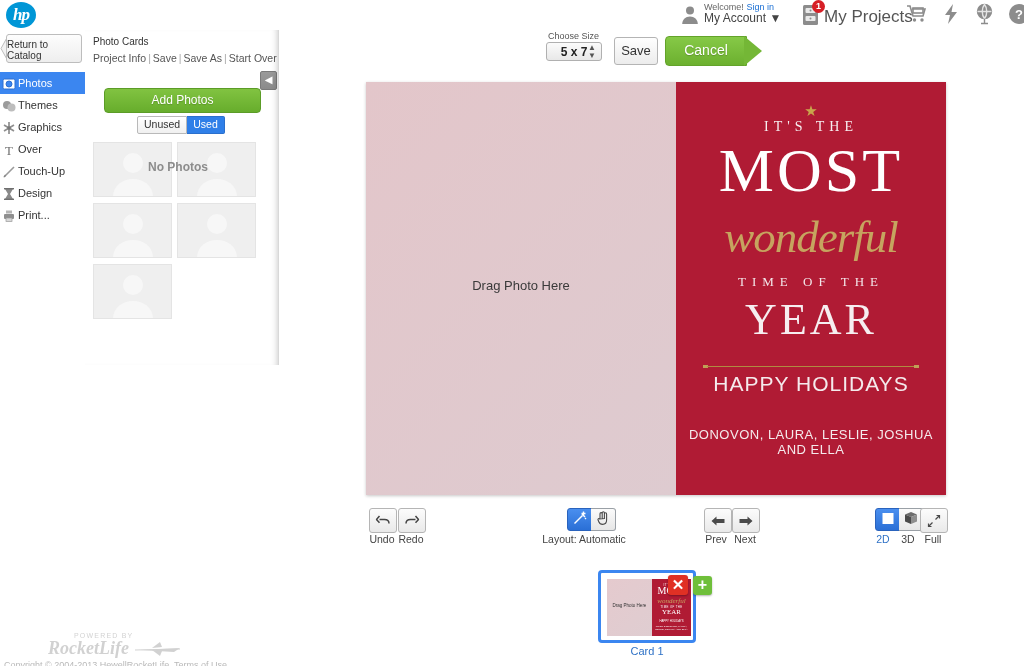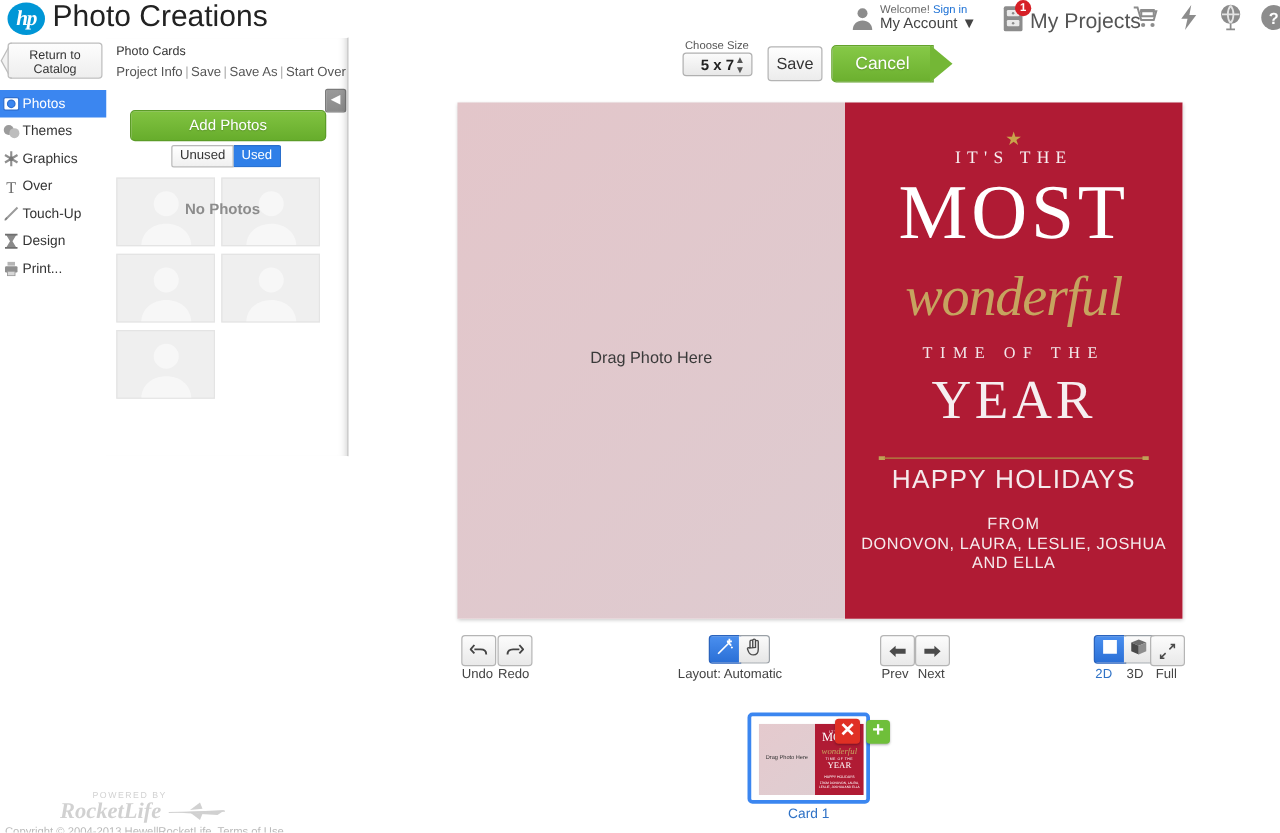--- a/index.html
+++ b/index.html
@@ -40,21 +40,21 @@
   .proj-label { position:absolute; left:24px; top:5px; font-size:17px; color:#555; white-space:nowrap;}
 
   .hicons { position:absolute; left:905px; top:2px; }
   .hicon { position:absolute; top:0; width:24px; height:24px; }
 
   
   .leftcol { position:absolute; left:0; top:30px; width:85px; height:600px; background:#fff; }
   .returnbtn {
     position:absolute; left:6px; top:4px; width:76px; height:29px;
     background:linear-gradient(#fdfdfd,#eeeeee); border:1px solid #bdbdbd;
-    border-radius:3px; font-size:10px; color:#333; text-align:center;
+    border-radius:3px; font-size:10px; color:#333; text-align:left;
     line-height:11px; padding-top:4px; box-sizing:border-box;
   }
   .returnbtn .l2 { display:block; }
   .ret-arrow {
     position:absolute; left:0px; top:4px; width:10px; height:29px;
   }
   .toolitem {
     position:absolute; left:0; width:108px; height:22px; font-size:11px; color:#333;
     line-height:22px; padding-left:18px; box-sizing:border-box; cursor:pointer;
   }
@@ -241,21 +241,20 @@
   }
   .copy .tou { color:#b9b9b9; }
 </style>
 </head>
 <body>
 
 <div id="app">
 
   <div class="brandbar">
     <div class="hp-logo">hp</div>
-    <div class="brand-title">Photo Creations</div>
 
     <div class="acct">
       <span class="acct-person">
         <svg width="20" height="20" viewBox="0 0 20 20">
             <circle cx="10" cy="5.6" r="4" fill="#8c8c8c"></circle>
             <path d="M2.2 19c0-4.6 3.5-7.6 7.8-7.6S17.8 14.4 17.8 19z" fill="#8c8c8c"></path>
           </svg>
       </span>
       <span class="acct-welcome">
         <span>Welcome!</span>
@@ -462,21 +461,20 @@
       <div class="most">MOST</div>
       <div class="wonderful">wonderful</div>
       <div class="timeofthe">TIME OF THE</div>
       <div class="year">YEAR</div>
       <div class="divider">
         <div class="dot l"></div>
         <div class="line"></div>
         <div class="dot r"></div>
       </div>
       <div class="happy">HAPPY HOLIDAYS</div>
-      <div class="fromlbl">FROM</div>
       <div class="names">DONOVON, LAURA, LESLIE, JOSHUA AND ELLA</div>
     </div>
   </div>
 
   <div class="btnsq" style="left:369px; top:508px;">
     <span>
       <svg width="15" height="13" viewBox="0 0 15 13" fill="none" stroke="#444" stroke-width="1.5">
           <path d="M4 5h5c3 0 4.5 1.7 4.5 4"></path>
           <path d="M4 1.5 1 5l3 3.2" stroke-linejoin="round"></path>
         </svg>

